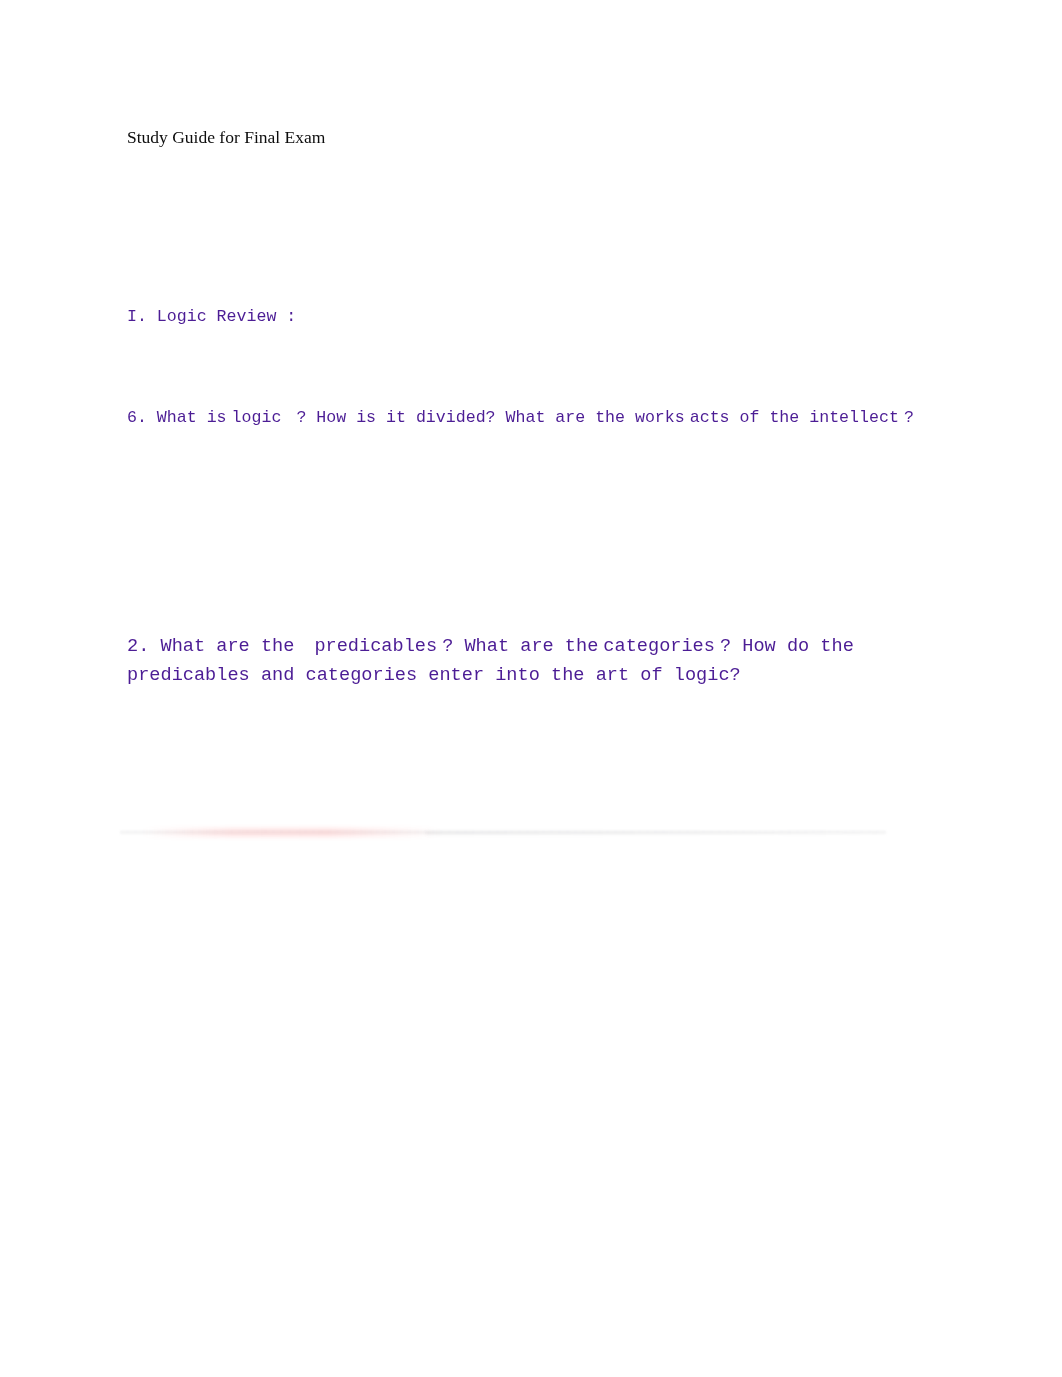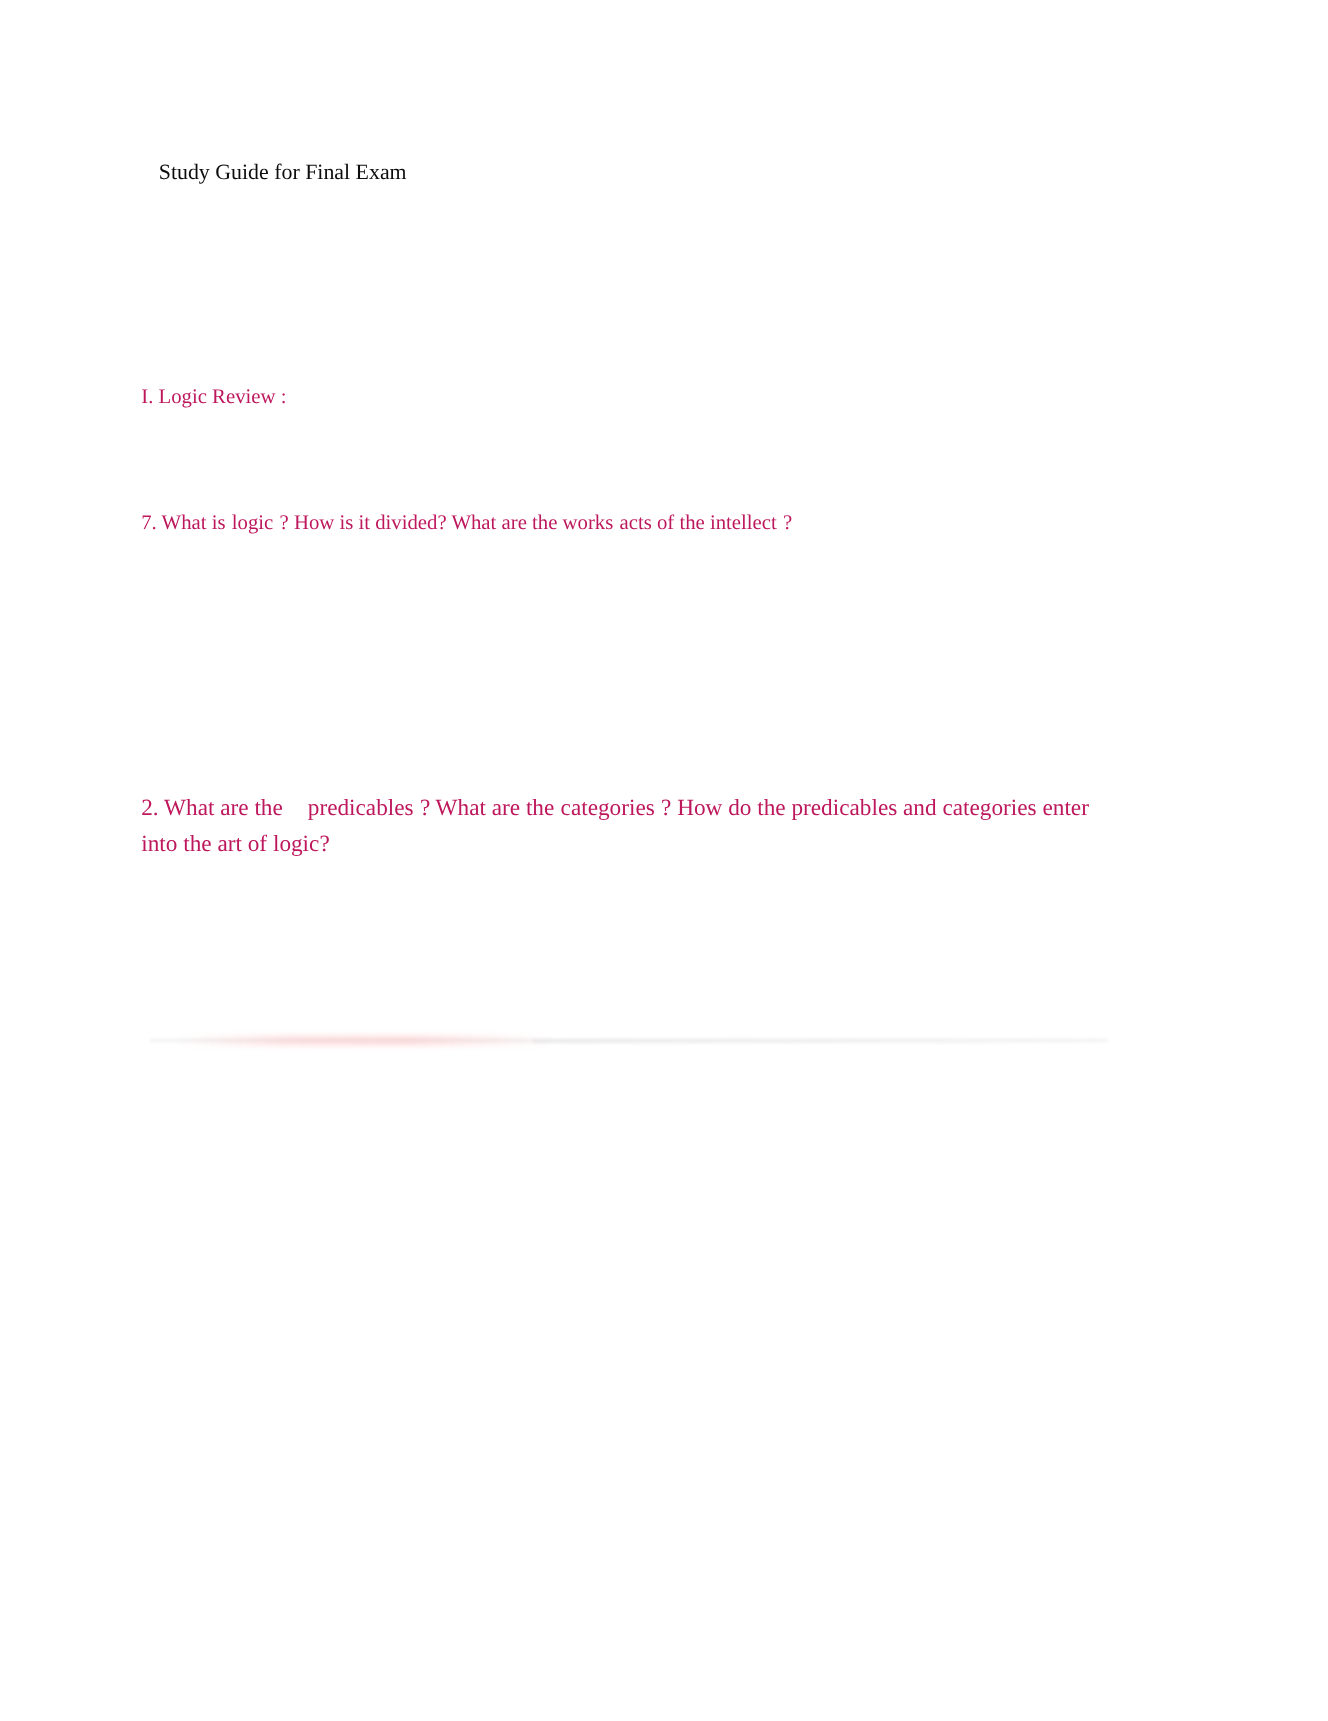--- a/index.html
+++ b/index.html
@@ -33,23 +33,24 @@
   .doc-header .hline {
     color: #0d0d0d;
     font-size: 17.5px;
     line-height: 25.6px;
     white-space: pre;
   }
 
   
   .q-block {
     position: absolute;
-    left: 113px;
-    color: #be185d;
+    left: 127px;
+    color: #4c1d95;
     white-space: pre-wrap;
+    font-family: Liberation Mono, monospace;
   }
 
   .q-block-1 {
     top: 228px;
     width: 830px;
     font-size: 16.6px;
     line-height: 25.3px;
   }
 
   .q-block-2 {
@@ -122,21 +123,21 @@
 <div class="page">
 
   <div class="doc-header">
     <div class="hline">Study Guide for Final Exam</div>
   </div>
 
   <div class="q-block q-block-1">
 
     <div class="q-line">I. Logic Review :</div>
 
-    <div class="q-line"><span>7. What is</span><span class="term" style="margin-left: 5px; margin-right: 5px;">logic</span><span>? How is it divided? What are the works</span><span class="term" style="margin-left: 5px; margin-right: 5px;">acts of the intellect</span><span>?</span></div>
+    <div class="q-line"><span>6. What is</span><span class="term" style="margin-left: 5px; margin-right: 15px;">logic</span><span>? How is it divided? What are the works</span><span class="term" style="margin-left: 5px; margin-right: 5px;">acts of the intellect</span><span>?</span></div>
 
   </div>
 
   <div style="position:absolute;left:127px;top:312px;width:760px;height:256px;"></div>
 
   <div class="q-block q-block-2">
     <div class="q-line"><span>2. What are the</span><span class="term" style="margin-left: 20px; margin-right: 5px;">predicables</span><span>? What are the</span><span class="term" style="margin-left: 5px; margin-right: 5px;">categories</span><span>? How do the predicables and categories enter into the art of logic?</span></div>
   </div>
 
   <div style="position:absolute;left:127px;top:640px;width:760px;height:180px;"></div>

